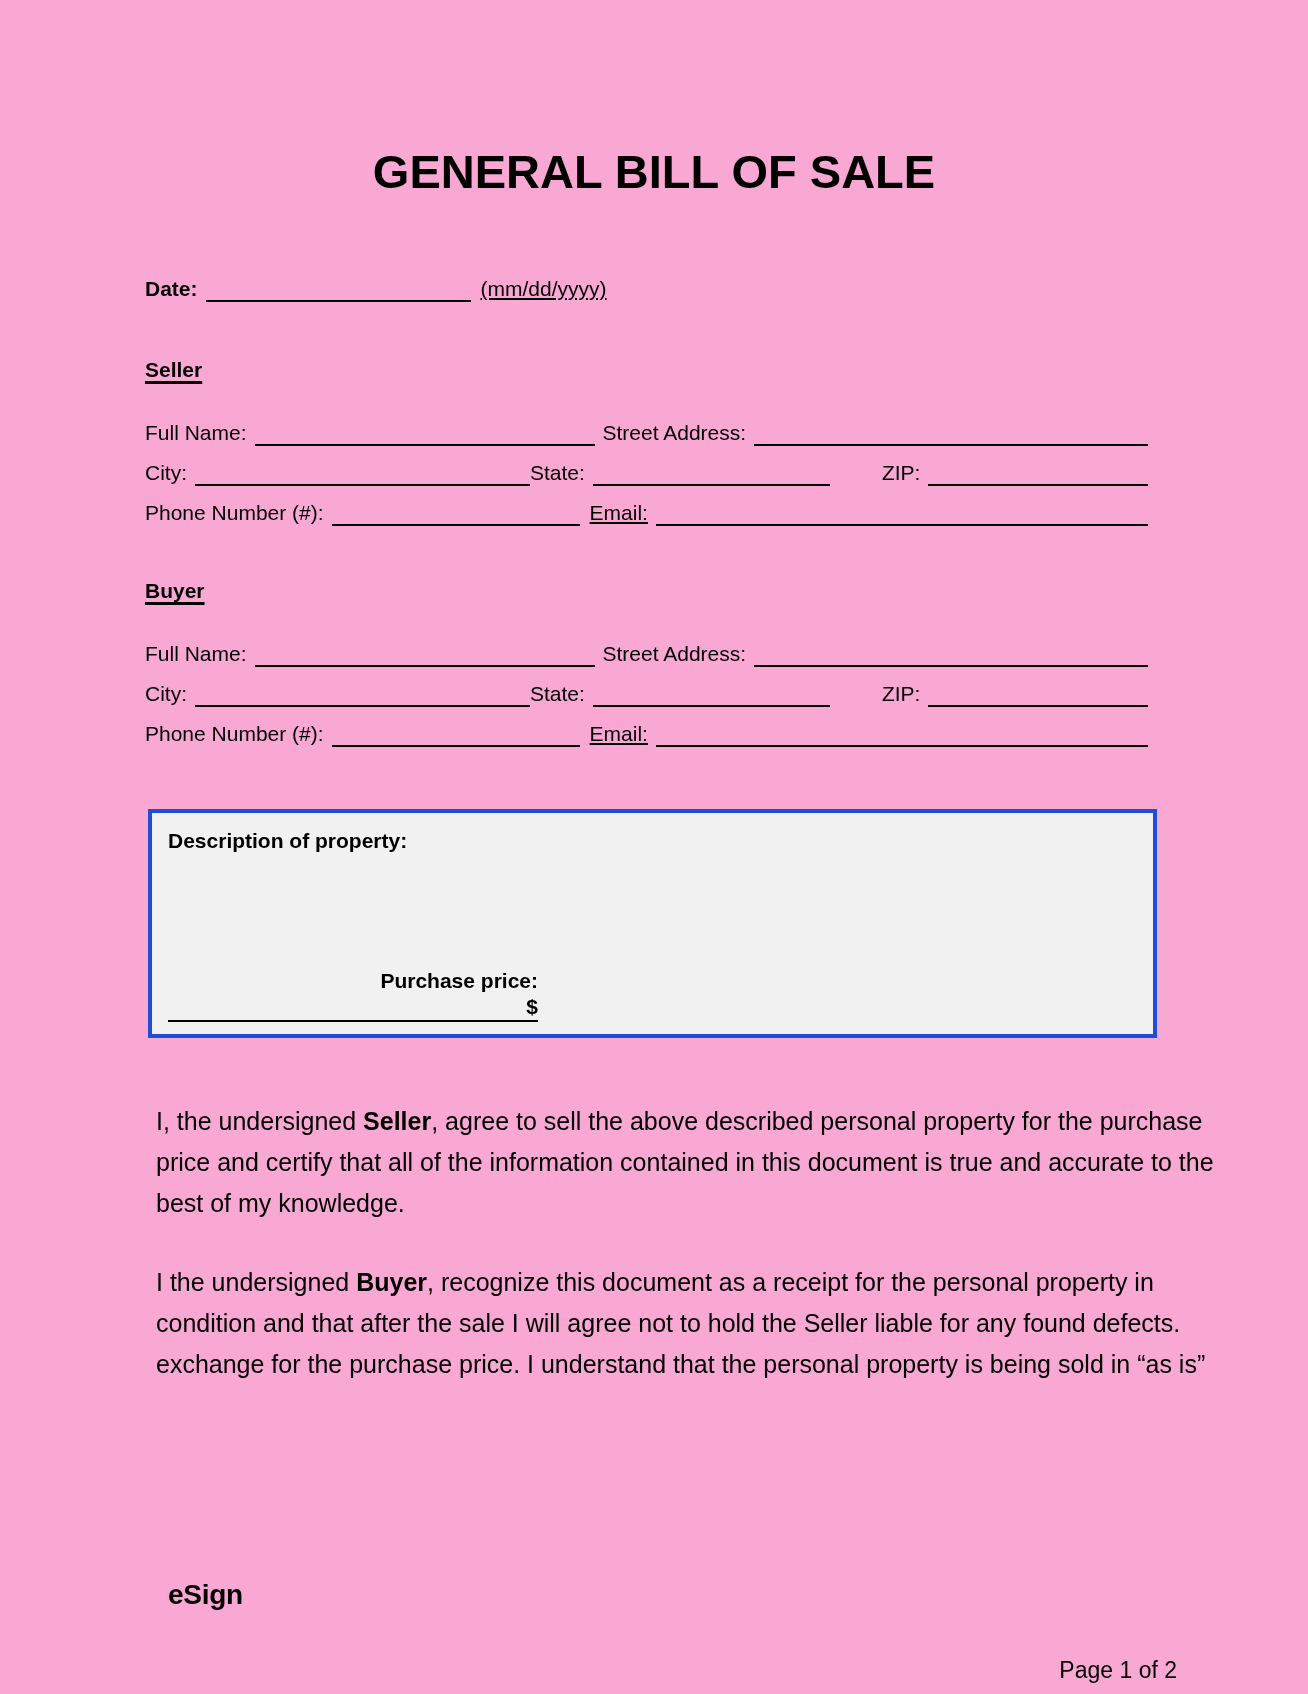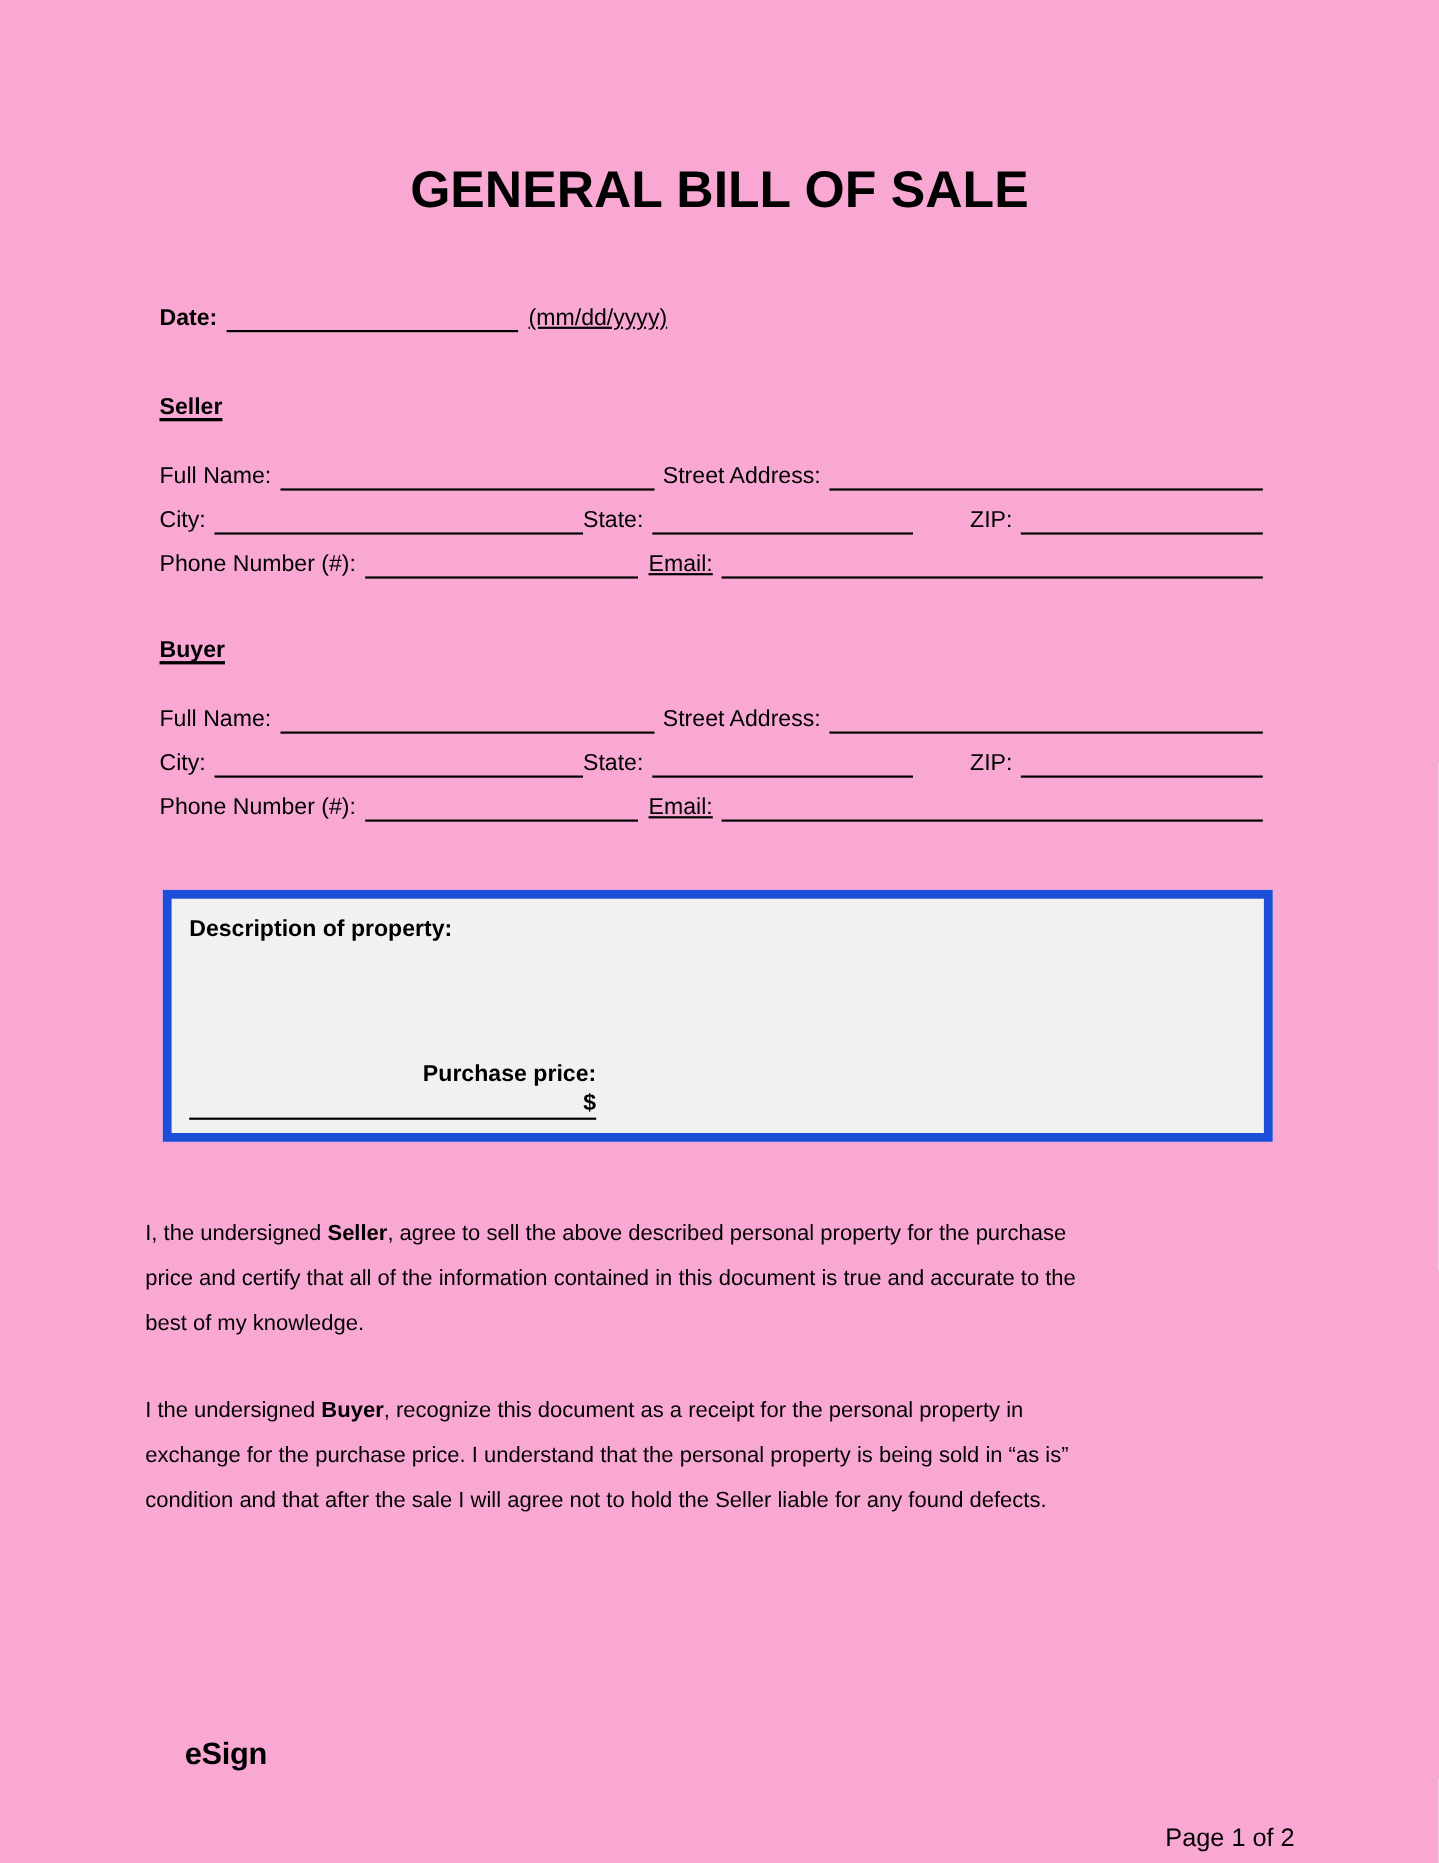--- a/index.html
+++ b/index.html
@@ -40,30 +40,30 @@
   }
   .seller-heading { top:358px; }
   .buyer-heading { top:579px; }
   .seller-rows { top:406px; }
   .buyer-rows { top:627px; }
 
   .property-box {
     position:absolute; left:148px; top:809px;
     width:1009px; height:229px;
     background:#f1f1f1;
-    border:8px solid #1d4ed8;
+    border:4px solid #1d4ed8;
     box-sizing:border-box;
   }
   .box-label { position:absolute; top:16px; left:16px; font-size:21px; font-weight:bold; }
   .box-fill-area { position:absolute; top:52px; left:4px; right:4px; bottom:56px; }
   .price-row { position:absolute; left:16px; bottom:12px; display:flex; align-items:flex-end; font-size:21px;flex-direction:column; }
   .dollar { margin-left:6px; }
   .w-price { width:370px; margin-left:0; }
 
-  .para { position:absolute; left:132px; width:1010px; font-size:20px; }
+  .para { position:absolute; left:156px; width:1010px; font-size:25px; }
   .para .pline { height:41px; line-height:41px; white-space:nowrap; }
   .para-seller { top:1101px; }
   .para-buyer { top:1262px; }
 
   .footer-brand {
     position:absolute; left:168px; top:1579px;
     font-size:28px; font-weight:bold; letter-spacing:-0.3px;
   }
   .footer-page { position:absolute; right:131px; top:1657px; font-size:23px; }
 </style>
@@ -139,20 +139,20 @@
   </div>
 
   <div class="para para-seller">
     <div class="pline"><span>I, the undersigned </span><span class="bold">Seller</span><span>, agree to sell the above described personal property for the purchase</span></div>
     <div class="pline">price and certify that all of the information contained in this document is true and accurate to the</div>
     <div class="pline">best of my knowledge.</div>
   </div>
 
   <div class="para para-buyer">
     <div class="pline"><span>I the undersigned </span><span class="bold">Buyer</span><span>, recognize this document as a receipt for the personal property in</span></div>
+    <div class="pline">condition and that after the sale I will agree not to hold the Seller liable for any found defects.</div>
     <div class="pline">exchange for the purchase price. I understand that the personal property is being sold in “as is”</div>
-    <div class="pline">condition and that after the sale I will agree not to hold the Seller liable for any found defects.</div>
   </div>
 
   <div class="footer-brand">eSign</div>
   <div class="footer-page">Page 1 of 2</div>
 
 </div>
 
 </body></html>

